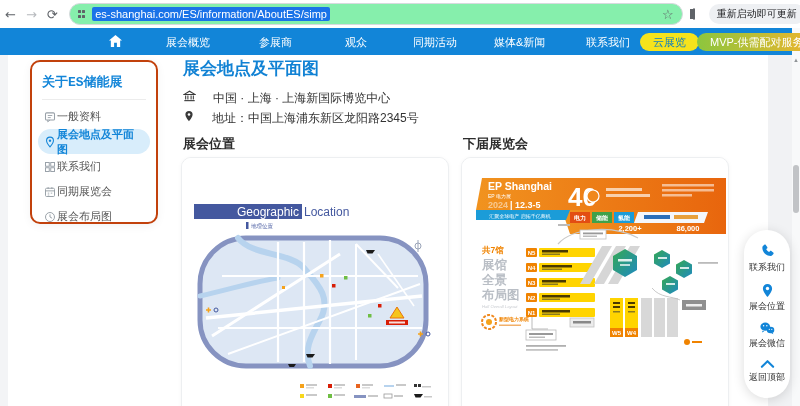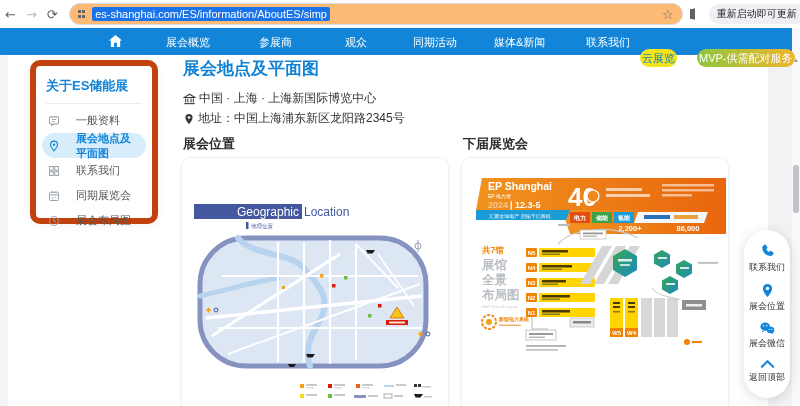--- a/index.html
+++ b/index.html
@@ -3,53 +3,53 @@
 <meta charset="utf-8">
 <style>
   html,body{margin:0;padding:0;}
   body{width:800px;height:406px;position:relative;overflow:hidden;background:#f3f4f6;
        font-family:"Liberation Sans","DejaVu Sans",sans-serif;}
   
   .chrome{position:absolute;top:0;left:0;width:800px;height:28px;background:#fff;display:flex;align-items:center;z-index:30;}
   .cicon{color:#5f6368;font-size:13px;margin:0 5px;cursor:pointer;font-family:"DejaVu Sans",sans-serif;}
   .cicon.fwd{color:#b6b9bd;}
   .urlbar{height:20px;flex:0 0 596px;margin-left:6px;border:1px solid #d7dade;border-radius:11px;
-          display:flex;align-items:center;padding:0 8px;background:#fdba74;}
+          display:flex;align-items:center;padding:0 8px;background:#86efac;}
   .tiles{display:grid;grid-template-columns:3px 3px;grid-gap:1.5px;margin-right:7px;}
   .tiles i{width:3px;height:3px;background:#5f6368;border-radius:0.5px;display:block;}
   .urlsel{background:#1a73e8;color:#fff;font-size:11px;padding:1px 3px;border-radius:2px;white-space:nowrap;overflow:hidden;}
   .star{margin-left:auto;font-size:13px;color:#5f6368;}
   .panelicon{width:12px;height:10px;border:1.4px solid #5f6368;border-radius:2px;margin:0 6px 0 10px;position:relative;}
   .panelicon:after{content:"";position:absolute;right:0;top:0;bottom:0;width:4px;background:#5f6368;}
   .avatar{margin:0 4px;}
   .updatepill{background:#eef0f3;color:#202124;font-size:10px;padding:3px 8px;border-radius:10px;white-space:nowrap;}
   
   .nav{position:absolute;top:28px;left:0;width:792px;height:27px;background:#1285d8;z-index:29;}
   .nav-home{position:absolute;left:108px;top:6px;}
   .nav-item{position:absolute;top:7px;font-size:11px;color:#fff;cursor:pointer;white-space:nowrap;}
-  .pill{position:absolute;top:21px;height:18px;line-height:18px;border-radius:9px;font-size:11px;padding:0 2px;cursor:pointer;white-space:nowrap;}
+  .pill{position:absolute;top:5px;height:18px;line-height:18px;border-radius:9px;font-size:11px;padding:0 13px;cursor:pointer;white-space:nowrap;}
   .pill-cloud{left:640px;background:#f5e31c;color:#0f7fc0;}
   .pill-mvp{left:697px;background:linear-gradient(90deg,#8cc63e,#f0b42c);color:#fff;}
   
   .sheet{position:absolute;top:55px;left:8px;width:760px;bottom:0;background:#fff;}
   .gutter{position:absolute;top:55px;right:8px;width:24px;bottom:0;background:#f1f2f4;}
   .scrolltrack{position:absolute;top:28px;right:0;width:8px;bottom:0;background:#f8f9fa;}
   .scrollthumb{position:absolute;top:137px;right:1px;width:6px;height:48px;background:#c1c3c6;border-radius:3px;}
   .scrollarrow{position:absolute;top:29px;right:1px;font-size:6px;color:#909498;}
   
-  .side{position:absolute;left:30px;top:60px;width:128px;height:164px;background:#fff;border:6px solid #c2410c;
-        border-radius:10px;box-shadow:0 2px 10px rgba(0,0,0,.05);padding:11px 10px;box-sizing:border-box;z-index:5;}
+  .side{position:absolute;left:30px;top:60px;width:128px;height:164px;background:#fff;border:2px solid #c2410c;
+        border-radius:10px;box-shadow:0 2px 10px rgba(0,0,0,.05);padding:11px 10px;box-sizing:border-box;z-index:5;font-family:Liberation Mono, monospace;}
   .side-title{color:#1285d8;font-size:13px;font-weight:bold;}
   .side-div{border-top:1px solid #ececec;margin:8px 0 4px;}
-  .side-item{display:flex;align-items:center;gap:16px;height:25px;font-size:11px;color:#555;cursor:pointer;padding:0 6px;margin:0 -4px;}
+  .side-item{display:flex;align-items:center;gap:1px;height:25px;font-size:11px;color:#555;cursor:pointer;padding:0 6px;margin:0 -4px;}
   .side-item svg{flex:0 0 auto;}
   .side-item.active{background:#d8edfb;color:#1285d8;border-radius:13px;font-weight:bold;}
   
   .h1{position:absolute;left:183px;top:57px;font-size:17px;font-weight:bold;color:#1182d4;}
-  .info-row{position:absolute;left:183px;display:flex;align-items:center;gap:3px;font-size:12px;color:#333;}
+  .info-row{position:absolute;left:183px;display:flex;gap:17px;font-size:12px;color:#333;}
   .sec-h{position:absolute;top:135px;font-size:13px;font-weight:bold;color:#2d2d2d;}
   .imgcard{position:absolute;top:157px;width:266px;height:260px;background:#fff;border:1px solid #edeff1;
            border-radius:10px;box-shadow:0 1px 5px rgba(0,0,0,.04);overflow:hidden;}
   .imgcard svg{display:block;}
   
   .float-panel{position:absolute;left:744px;top:230px;width:46px;height:168px;background:#fff;border-radius:23px;
                box-shadow:0 2px 12px rgba(0,0,0,.14);z-index:40;display:flex;flex-direction:column;align-items:center;
                justify-content:space-evenly;padding:6px 0;box-sizing:border-box;}
   .fab-item{display:flex;flex-direction:column;align-items:center;cursor:pointer;}
   .fab-item span{font-size:9px;color:#333;margin-top:2px;white-space:nowrap;}

